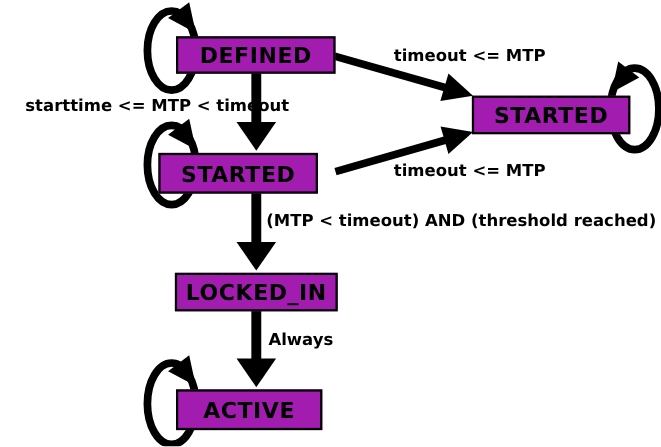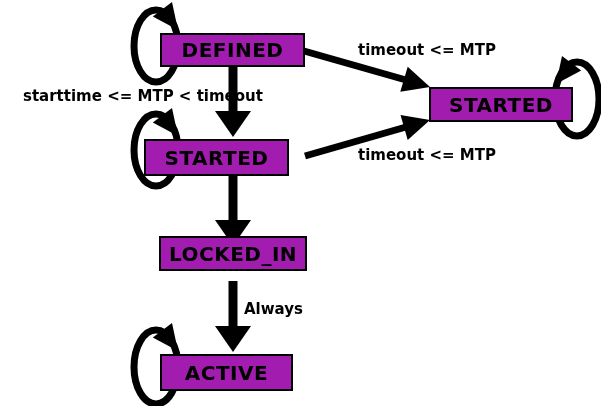--- a/index.html
+++ b/index.html
@@ -100,30 +100,31 @@
   </div>
 
   <div class="state" style="left:429px; top:87px; width:144px; height:35px;">
     <span>STARTED</span>
   </div>
 
   <div class="state" style="left:144px; top:139px; width:145px; height:37px;text-align:center;">
     <span>STARTED</span>
   </div>
 
-  <div class="state" style="left:159px; top:236px; width:148px; height:35px;align-items:center;">
+  <div class="state" style="left:159px; top:248px; width:148px; height:35px;align-items:center;">
     <span>LOCKED_IN</span>
   </div>
 
   <div class="state" style="left:160px; top:354px; width:133px; height:37px;">
     <span>ACTIVE</span>
   </div>
 
   <div class="edge-label" style="left:358px; top:41px;">timeout &lt;= MTP</div>
 
   <div class="edge-label" style="left:0px; top:87px;margin-left:23px;">starttime &lt;= MTP &lt; timeout</div>
 
   <div class="edge-label" style="left:358px; top:146px;">timeout &lt;= MTP</div>
 
+  <div class="edge-label" style="left:242px; top:191px;">(MTP &lt; timeout) AND (threshold reached)</div>
 
   <div class="edge-label" style="left:244px; top:300px;">Always</div>
 
 </div>
 
 </body></html>

